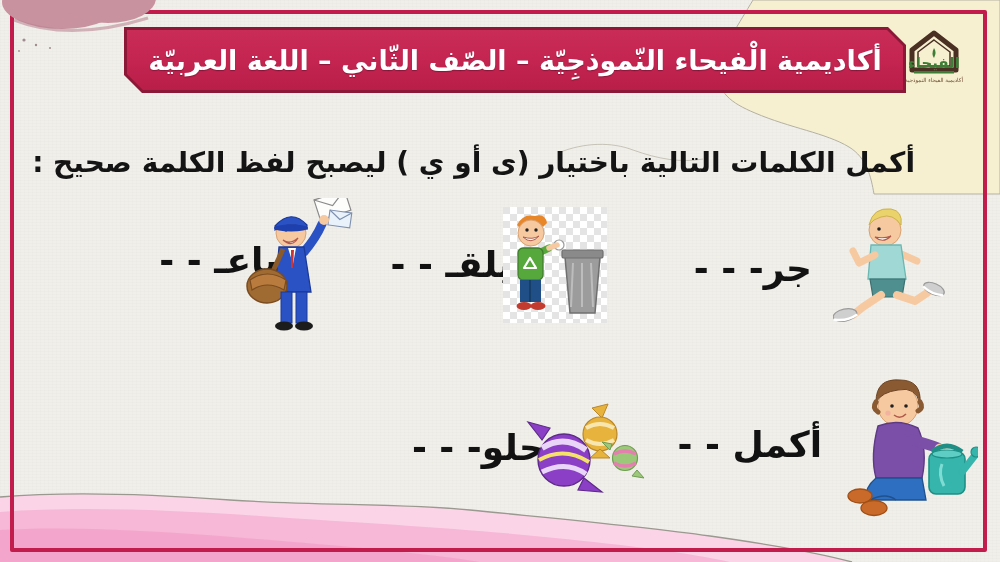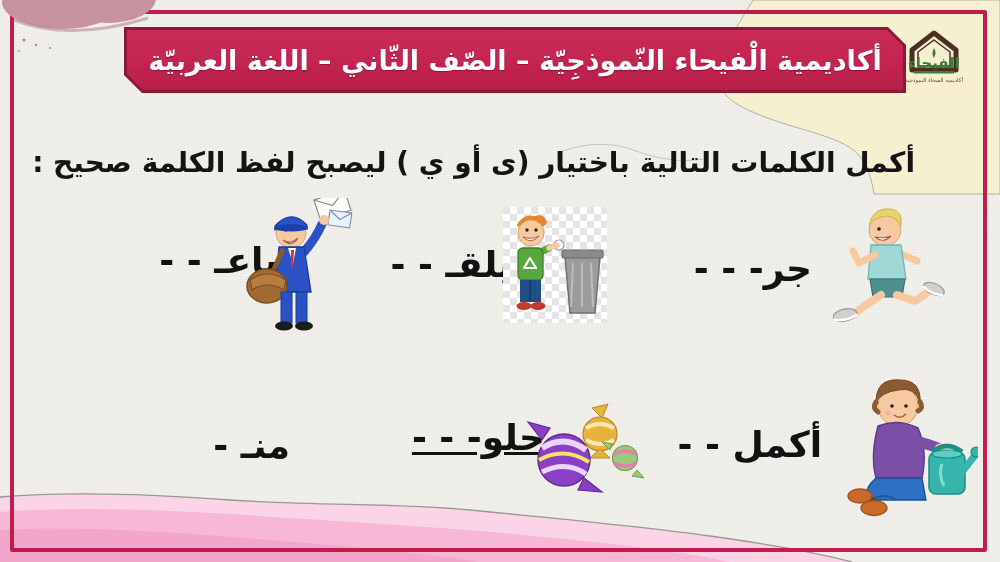--- a/index.html
+++ b/index.html
@@ -54,21 +54,21 @@
   
   .word{
     z-index:5; direction:rtl; white-space:nowrap;
     color:#121212; font-size:36px; font-weight:bold;
     letter-spacing:1px;
   }
   #word-postman{ right:700px; top:240px; }
   #word-trash  { right:488px; top:244px; }
   #word-run    { right:188px; top:248px;margin-left:48px; }
   #word-water  { right:178px; top:424px; }
-  #word-candy  { right:455px; top:417px;text-decoration:underline; }
+  #word-candy  { right:455px; top:427px; }
   #word-mona   { right:710px; top:425px; }
 
   .illus{ z-index:5; }
   #illus-postman{ left:246px; top:198px; }
   #illus-trash  { left:503px; top:207px; }
   #illus-run    { left:833px; top:203px; }
   #illus-candy  { left:526px; top:402px; }
   #illus-water  { left:826px; top:368px; }
 </style>
 </head>
@@ -114,21 +114,20 @@
     <text x="38" y="52" text-anchor="middle" font-size="5.5" fill="#6b4a2f" font-family="DejaVu Sans, sans-serif">أكاديمية الفيحاء النموذجية</text>
   </svg>
 
   <div id="instruction" class="abs">أكمل الكلمات التالية باختيار (ى أو ي ) ليصبح لفظ الكلمة صحيح :</div>
 
   <div id="word-postman" class="abs word">ساعـ - -</div>
   <div id="word-trash" class="abs word">يلقـ - -</div>
   <div id="word-run" class="abs word">جر- - -</div>
   <div id="word-water" class="abs word">أكمل - -</div>
   <div id="word-candy" class="abs word">حلو- - -</div>
-  <div id="word-mona" class="abs word">منـ -</div>
 
   <svg id="illus-postman" class="abs illus" width="108" height="140" viewBox="0 0 108 140">
 
     <g transform="translate(68,2) rotate(-18)">
       <rect x="0" y="0" width="32" height="21" fill="#fdfdfc" stroke="#8a8a8a" stroke-width="1.2"></rect>
       <path d="M0,0 L16,11 L32,0" fill="none" stroke="#8a8a8a" stroke-width="1.2"></path>
     </g>
     <g transform="translate(84,12) rotate(8)">
       <rect x="0" y="0" width="22" height="15" fill="#e9f2fa" stroke="#7d8fae" stroke-width="1.1"></rect>
       <path d="M0,0 L11,8 L22,0" fill="none" stroke="#7d8fae" stroke-width="1.1"></path>

